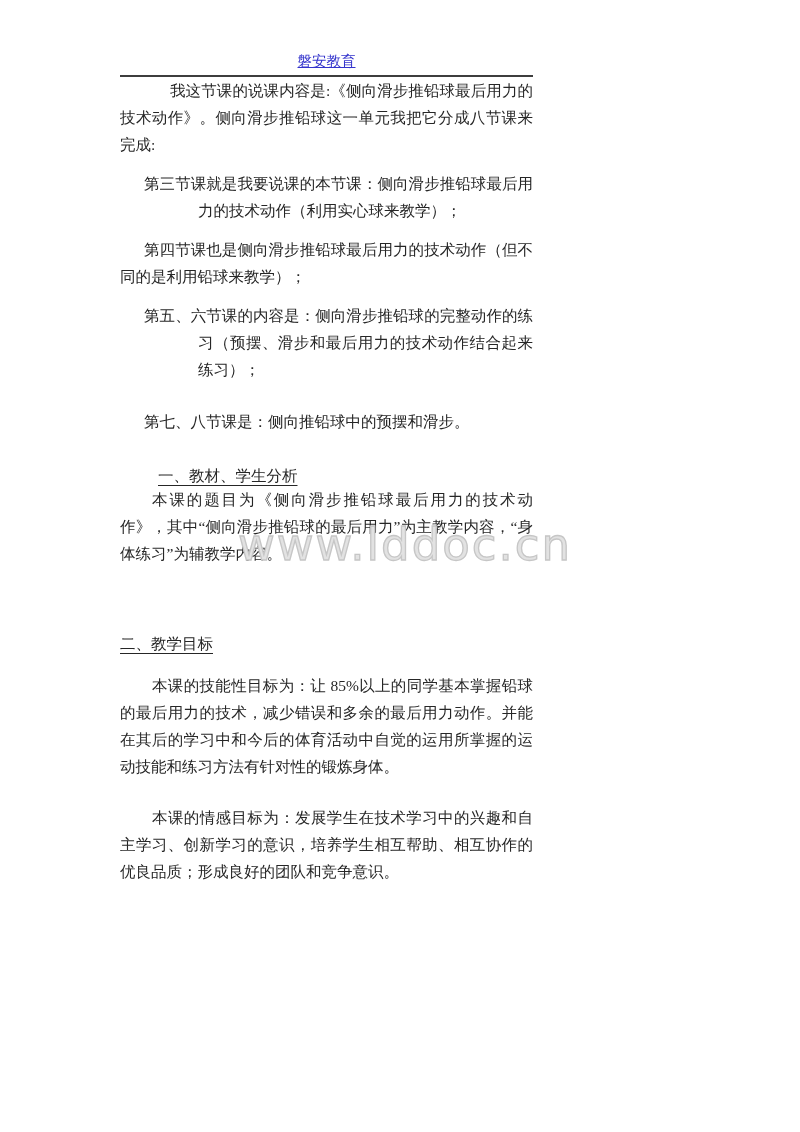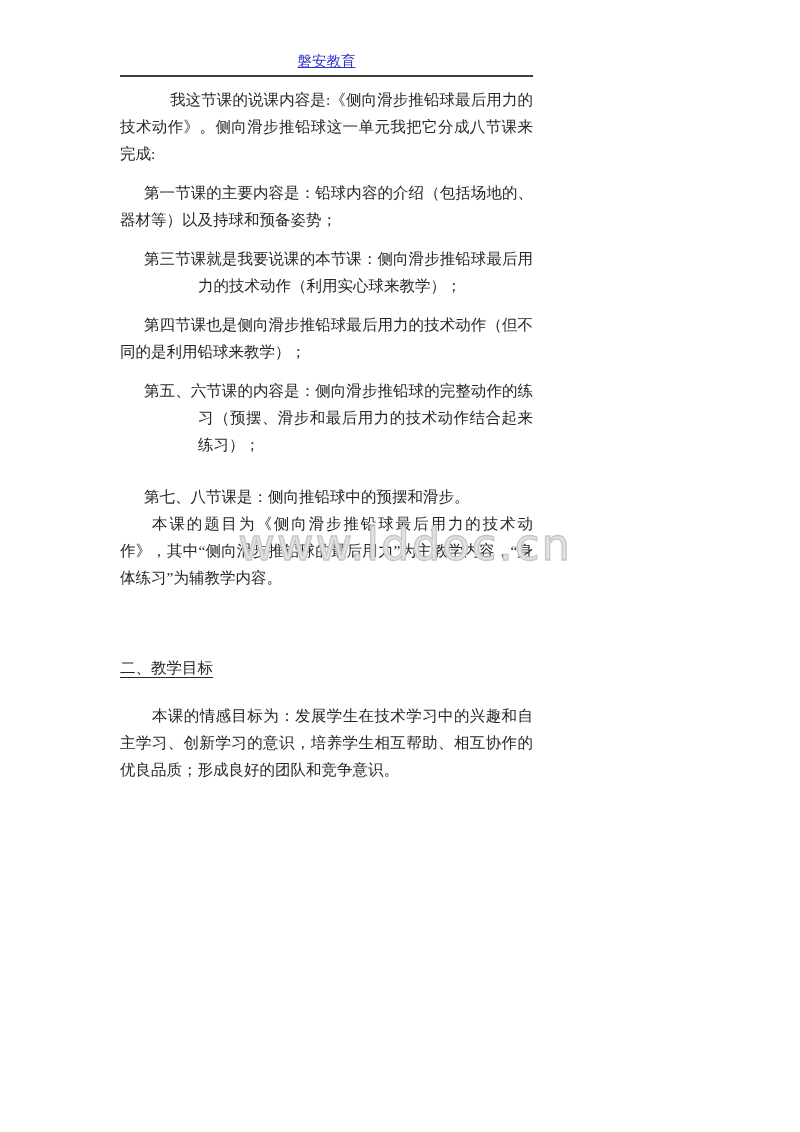--- a/index.html
+++ b/index.html
@@ -35,21 +35,21 @@
     margin-top: 5px;
   }
   .doc-title {
     margin: 19px 0 0 0;
     font-size: 15.5px;
     font-weight: normal;
     text-align: center;
     line-height: 20px;
   }
   p { margin: 0; text-align: justify; }
-  .intro   { margin-top: 9px; text-indent: 50px; }
+  .intro   { text-indent: 50px; }
   .lesson  { margin-top: 12px; text-indent: 24px; }
   .lesson.hang { padding-left: 78px; text-indent: -54px; }
   .lesson.last { margin-top: 25px; }
   .sec-heading {
     font-size: 15.5px;
     font-weight: normal;
     text-decoration: underline;
     text-underline-offset: 4px;
     line-height: 20px;
   }
@@ -79,27 +79,28 @@
   <div class="content">
 
     <div class="header">
       <a href="#">磐安教育</a>
     </div>
     <div class="rule"></div>
 
 
     <p class="intro">我这节课的说课内容是:《侧向滑步推铅球最后用力的技术动作》。侧向滑步推铅球这一单元我把它分成八节课来完成:</p>
 
-    <p class="lesson">第一节课的主要内容是：铅球内容的介绍（包括场地的、器材等）以及持球和预备姿势；</p>
     <p class="lesson hang">第三节课就是我要说课的本节课：侧向滑步推铅球最后用力的技术动作（利用实心球来教学）；</p>
     <p class="lesson">第四节课也是侧向滑步推铅球最后用力的技术动作（但不同的是利用铅球来教学）；</p>
     <p class="lesson hang">第五、六节课的内容是：侧向滑步推铅球的完整动作的练习（预摆、滑步和最后用力的技术动作结合起来练习）；</p>
     <p class="lesson last">第七、八节课是：侧向推铅球中的预摆和滑步。</p>
 
+    <h2 class="sec-heading first">一、教材、学生分析</h2>
     <p class="bpara">本课的题目为《侧向滑步推铅球最后用力的技术动作》，其中“侧向滑步推铅球的最后用力”为主教学内容，“身体练习”为辅教学内容。</p>
 
     <h2 class="sec-heading second">二、教学目标</h2>
+    <p class="bpara tight">本课的技能性目标为：让 85%以上的同学基本掌握铅球的最后用力的技术，减少错误和多余的最后用力动作。并能在其后的学习中和今后的体育活动中自觉的运用所掌握的运动技能和练习方法有针对性的锻炼身体。</p>
     <p class="bpara spaced">本课的情感目标为：发展学生在技术学习中的兴趣和自主学习、创新学习的意识，培养学生相互帮助、相互协作的优良品质；形成良好的团队和竞争意识。</p>
 
   </div>
 
   <div class="watermark">www.lddoc.cn</div>
 </div>
 
 </body></html>

